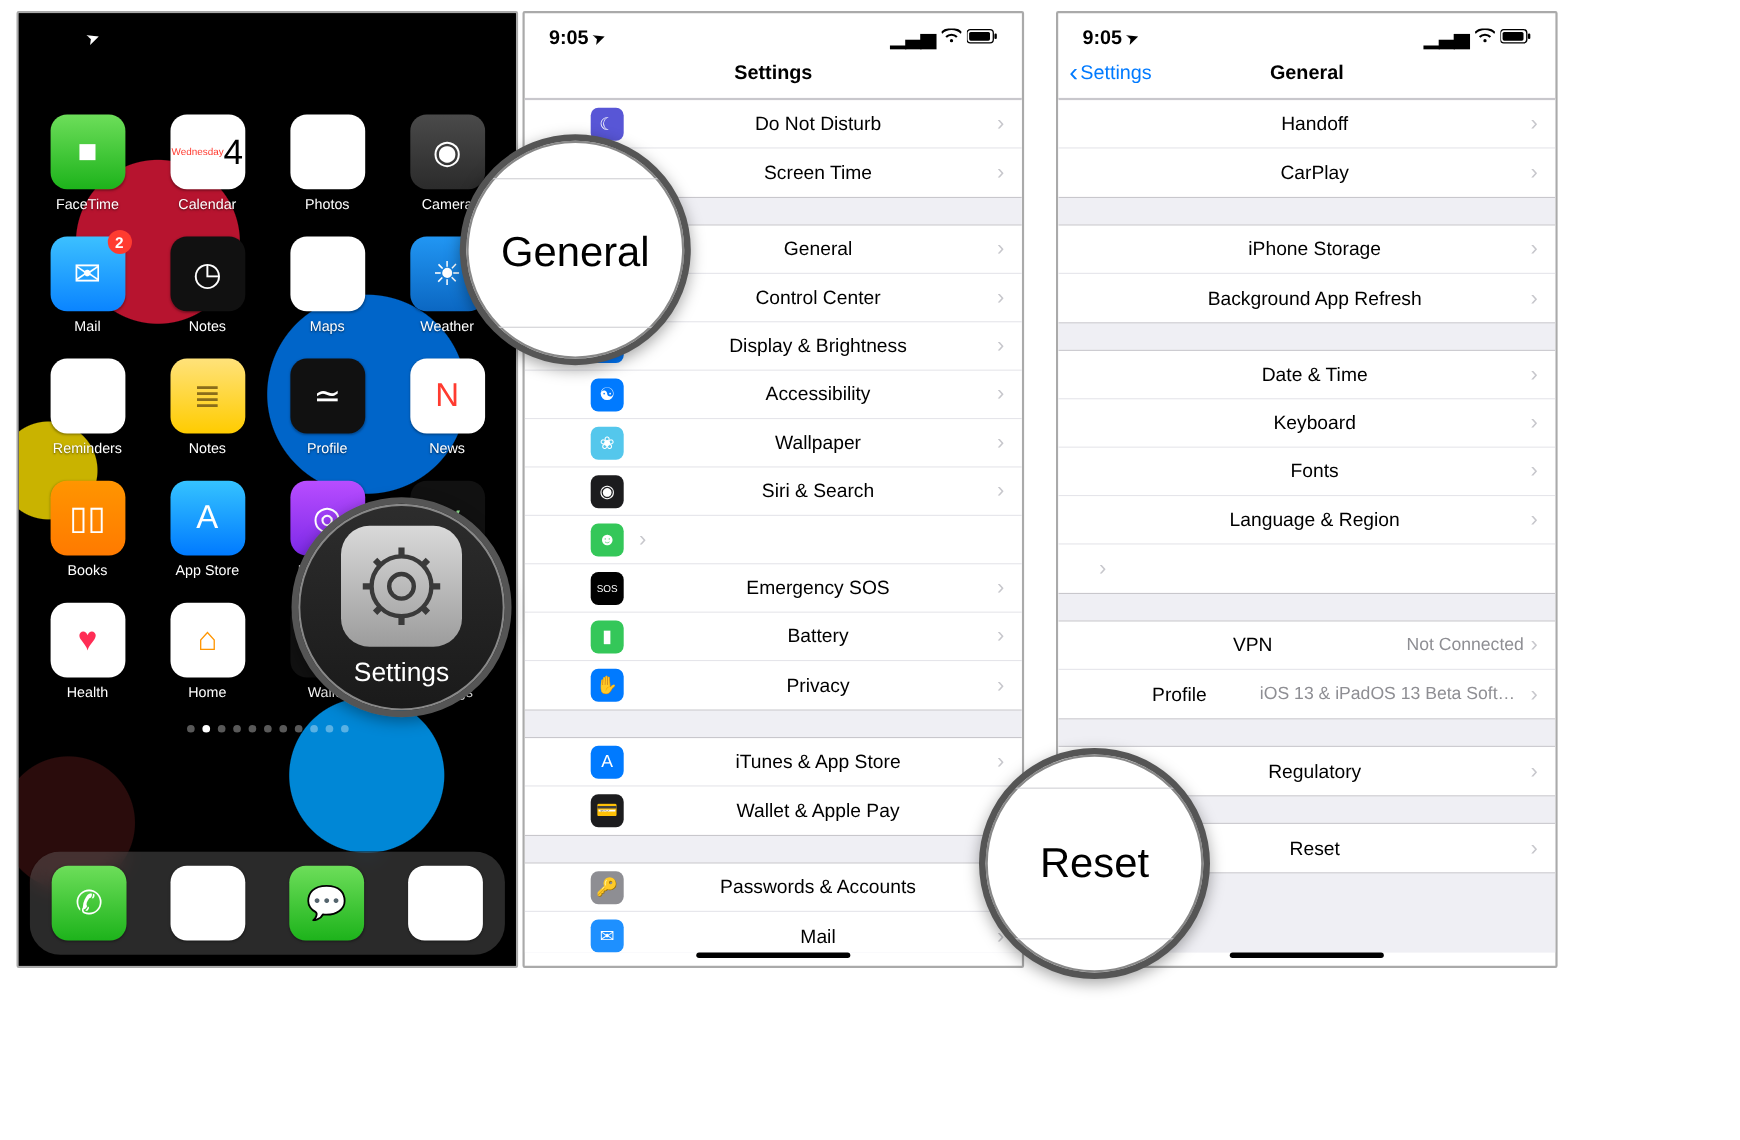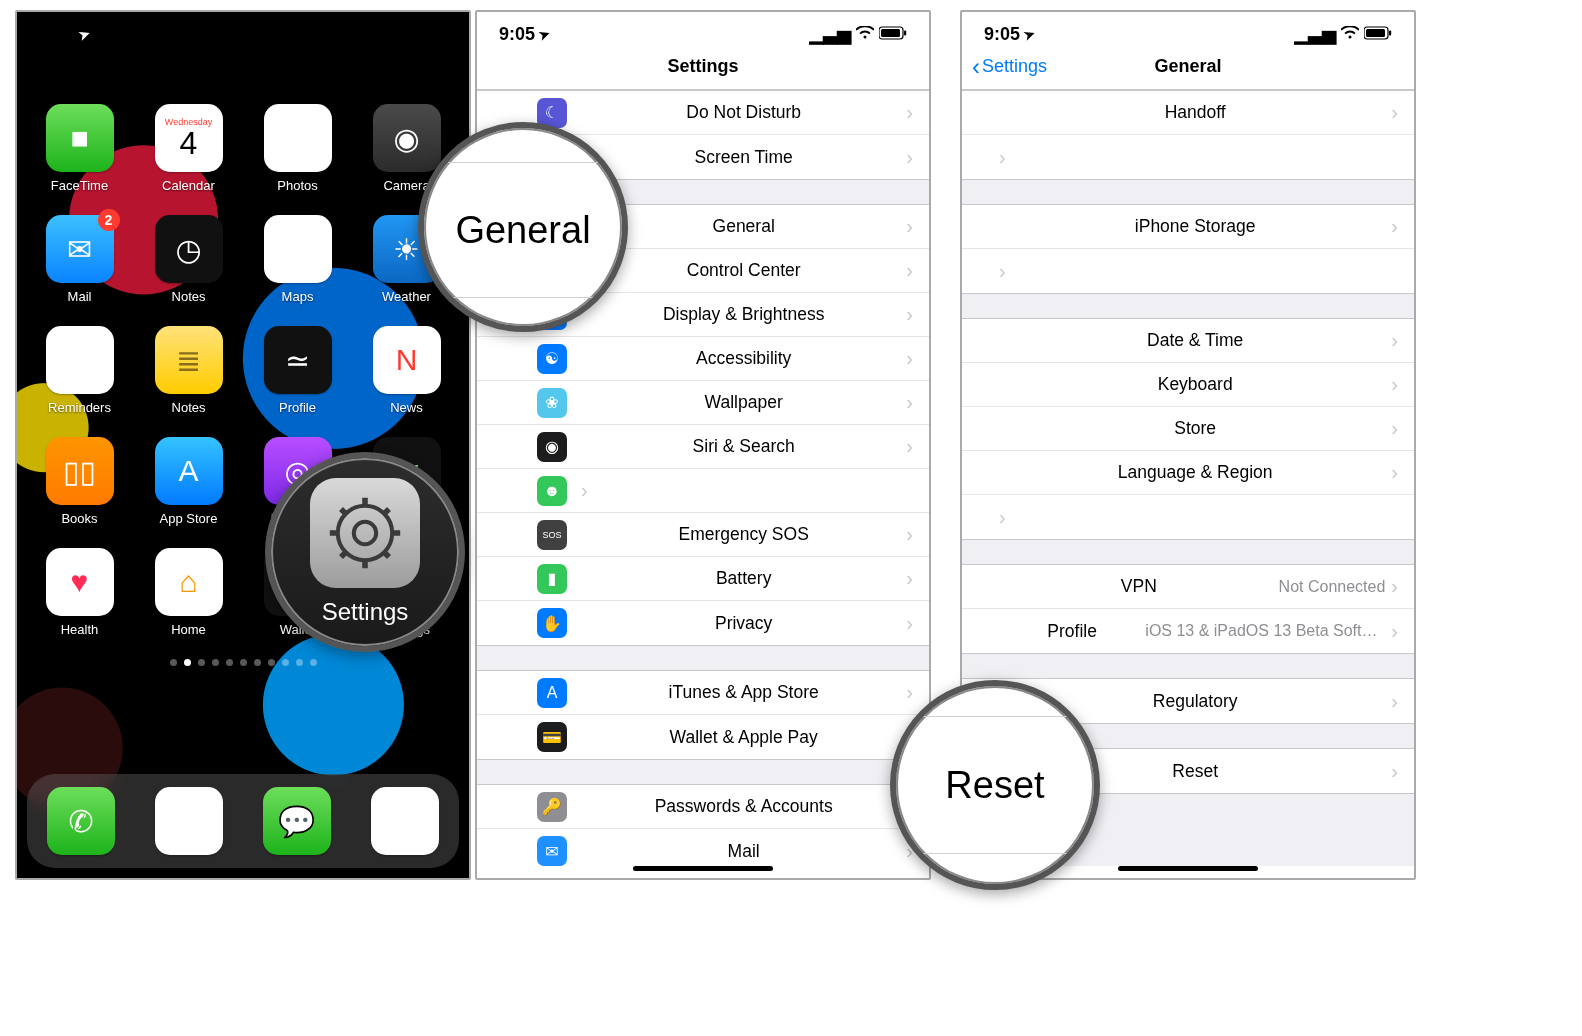--- a/index.html
+++ b/index.html
@@ -108,21 +108,21 @@
   .bg-mail{background:linear-gradient(#3cc0ff,#0a84ff);} .bg-clock{background:#111;}
   .bg-maps{background:#fff;} .bg-weather{background:linear-gradient(#2196f3,#0b67c2);}
   .bg-reminders{background:#fff;} .bg-notes{background:linear-gradient(#ffe27a,#ffcc00);color:#8a6d1a;}
   .bg-stocks{background:#111;} .bg-news{background:#fff;color:#ff3b30;}
   .bg-books{background:linear-gradient(#ff9500,#ff7a00);} .bg-appstore{background:linear-gradient(#35c3ff,#007aff);}
   .bg-podcasts{background:linear-gradient(#b84dff,#7d2ae8);} .bg-tv{background:#111;color:#8fe08f;}
   .bg-health{background:#fff;color:#ff2d55;} .bg-home{background:#fff;color:#ff9500;}
   .bg-wallet{background:#111;} .bg-settings{background:linear-gradient(#d9d9d9,#9c9c9c);}
   .bg-phone{background:linear-gradient(#6dde5a,#1db31b);} .bg-safari{background:#fff;}
   .bg-messages{background:linear-gradient(#6dde5a,#1db31b);} .bg-music{background:#fff;}
-  .cal-inner{display:flex;flex-direction:column;align-items:center;font-weight:300;}
+  .cal-inner{display:flex;align-items:center;font-weight:300;}
   .cal-inner .dow{font-size:9px;color:#ff3b30;font-weight:500;}
   .cal-inner .dom{font-size:32px;color:#000;line-height:1;}
 </style>
 </head>
 <body>
 
 <div id="phone1" class="phone">
   <div class="home-wallpaper"></div>
   <div class="status-bar">
     <div class="status-left">
@@ -316,21 +316,21 @@
         <div class="row">
           <span class="row-icon" style="background: rgb(28, 28, 30); font-size: 16px;">◉</span>
           <span class="row-label">Siri &amp; Search</span>
           <span class="chevron">›</span>
         </div>
         <div class="row">
           <span class="row-icon" style="background: rgb(52, 199, 89); font-size: 16px;">☻</span>
           <span class="chevron">›</span>
         </div>
         <div class="row">
-          <span class="row-icon" style="background: #404040; font-size: 9px;">SOS</span>
+          <span class="row-icon" style="background: #000000; font-size: 9px;">SOS</span>
           <span class="row-label">Emergency SOS</span>
           <span class="chevron">›</span>
         </div>
         <div class="row">
           <span class="row-icon" style="background: rgb(52, 199, 89); font-size: 16px;">▮</span>
           <span class="row-label">Battery</span>
           <span class="chevron">›</span>
         </div>
         <div class="row">
           <span class="row-icon" style="background: rgb(0, 122, 255); font-size: 16px;">✋</span>
@@ -391,43 +391,45 @@
     </div>
     <span class="nav-title">General</span>
   </div>
   <div class="list p3" id="general-list">
       <div class="group">
         <div class="row">
           <span class="row-label">Handoff</span>
           <span class="chevron">›</span>
         </div>
         <div class="row">
+          <span class="row-label">CarPlay</span>
           <span class="chevron">›</span>
         </div>
       </div>
       <div class="group">
         <div class="row">
           <span class="row-label">iPhone Storage</span>
           <span class="chevron">›</span>
         </div>
         <div class="row">
+          <span class="row-label">Background App Refresh</span>
           <span class="chevron">›</span>
         </div>
       </div>
       <div class="group">
         <div class="row">
           <span class="row-label">Date &amp; Time</span>
           <span class="chevron">›</span>
         </div>
         <div class="row">
           <span class="row-label">Keyboard</span>
           <span class="chevron">›</span>
         </div>
         <div class="row">
-          <span class="row-label">Store</span>
+          <span class="row-label">Fonts</span>
           <span class="chevron">›</span>
         </div>
         <div class="row">
           <span class="row-label">Language &amp; Region</span>
           <span class="chevron">›</span>
         </div>
         <div class="row">
           <span class="chevron">›</span>
         </div>
       </div>

